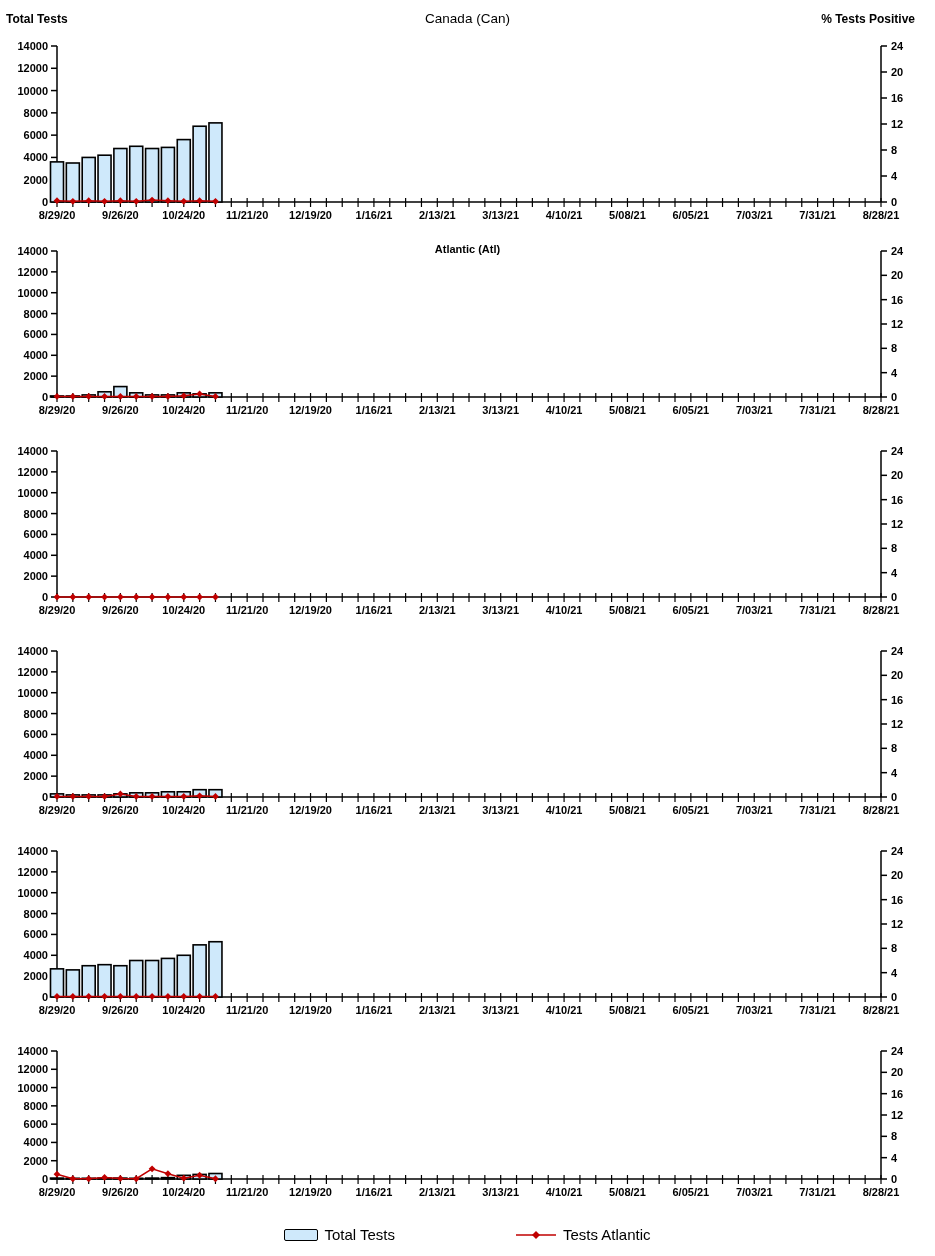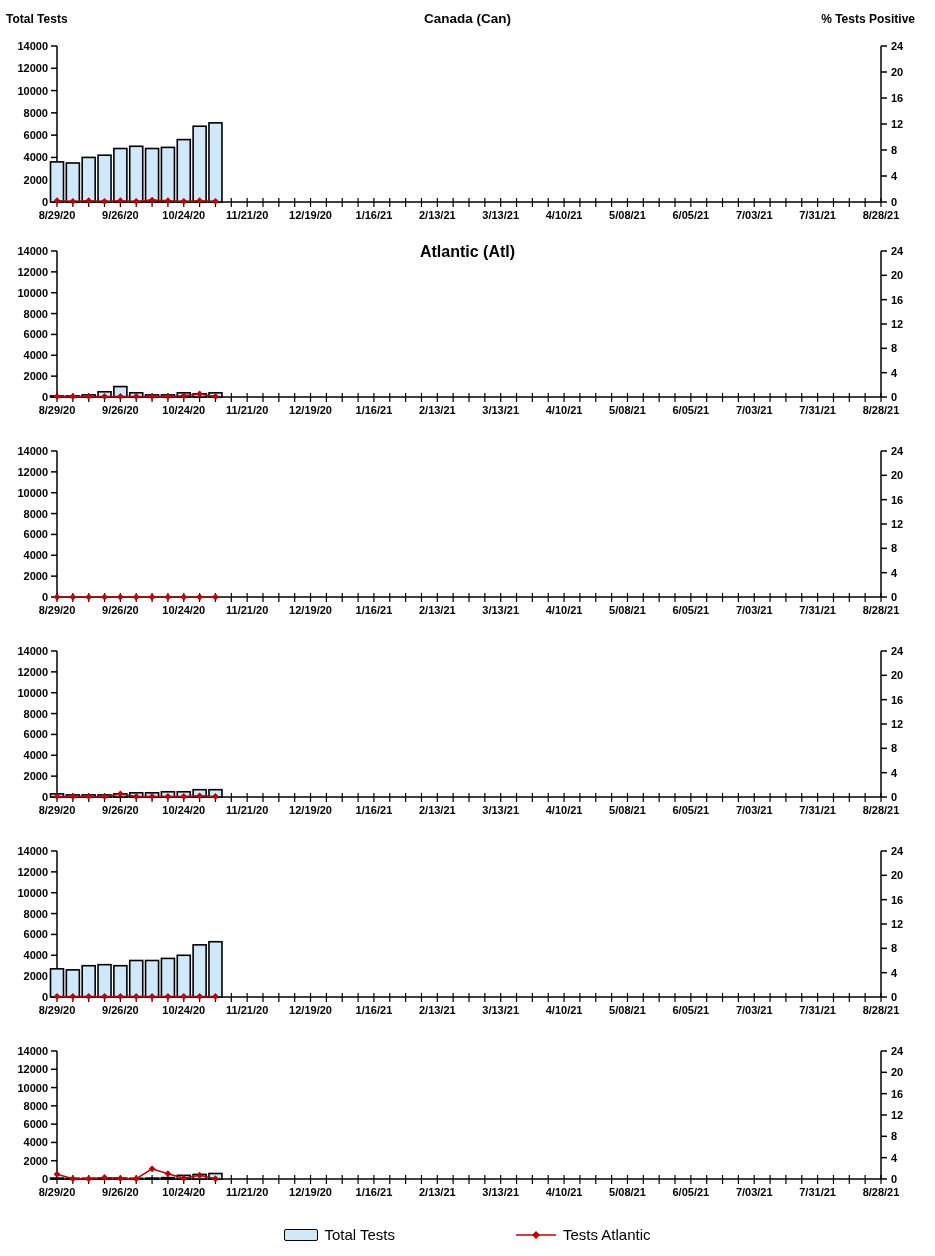--- a/index.html
+++ b/index.html
@@ -3,23 +3,23 @@
 <meta charset="utf-8">
 <style>
   html,body{margin:0;padding:0;background:#ffffff;}
   body{width:935px;font-family:"Liberation Sans",sans-serif;color:#000;}
   section.chart{position:relative;display:block;}
   .chart1-header{position:relative;height:38px;}
   .chart1-header .axis-label{position:absolute;top:12px;font-size:12px;font-weight:bold;}
   .chart1-header .axis-label.left{left:6px;}
   .chart1-header .axis-label.right{right:20px;}
   .chart1-header .plot-title{position:absolute;left:0;right:0;top:11px;text-align:center;
-     font-size:13.5px;font-weight:bold;}
+     font-size:13.5px;font-weight:normal;}
   .plot-title-overlay{position:absolute;left:0;right:0;top:8px;text-align:center;
-     font-size:16px;font-weight:bold;pointer-events:none;}
+     font-size:11px;font-weight:bold;pointer-events:none;}
   svg.chart-svg{display:block;}
   svg.chart-svg text{font-family:"Liberation Sans",sans-serif;font-size:11px;font-weight:bold;fill:#000;}
   .legend{height:43px;display:flex;align-items:center;justify-content:center;gap:120px;}
   .legend-item{display:flex;align-items:center;gap:6px;}
   .legend-label{font-size:15px;}
   .swatch{display:inline-block;width:34px;height:12px;border:1.6px solid #000;border-radius:2px;box-sizing:border-box;}
   .marker svg{display:block;}
 </style>
 </head>
 <body>

